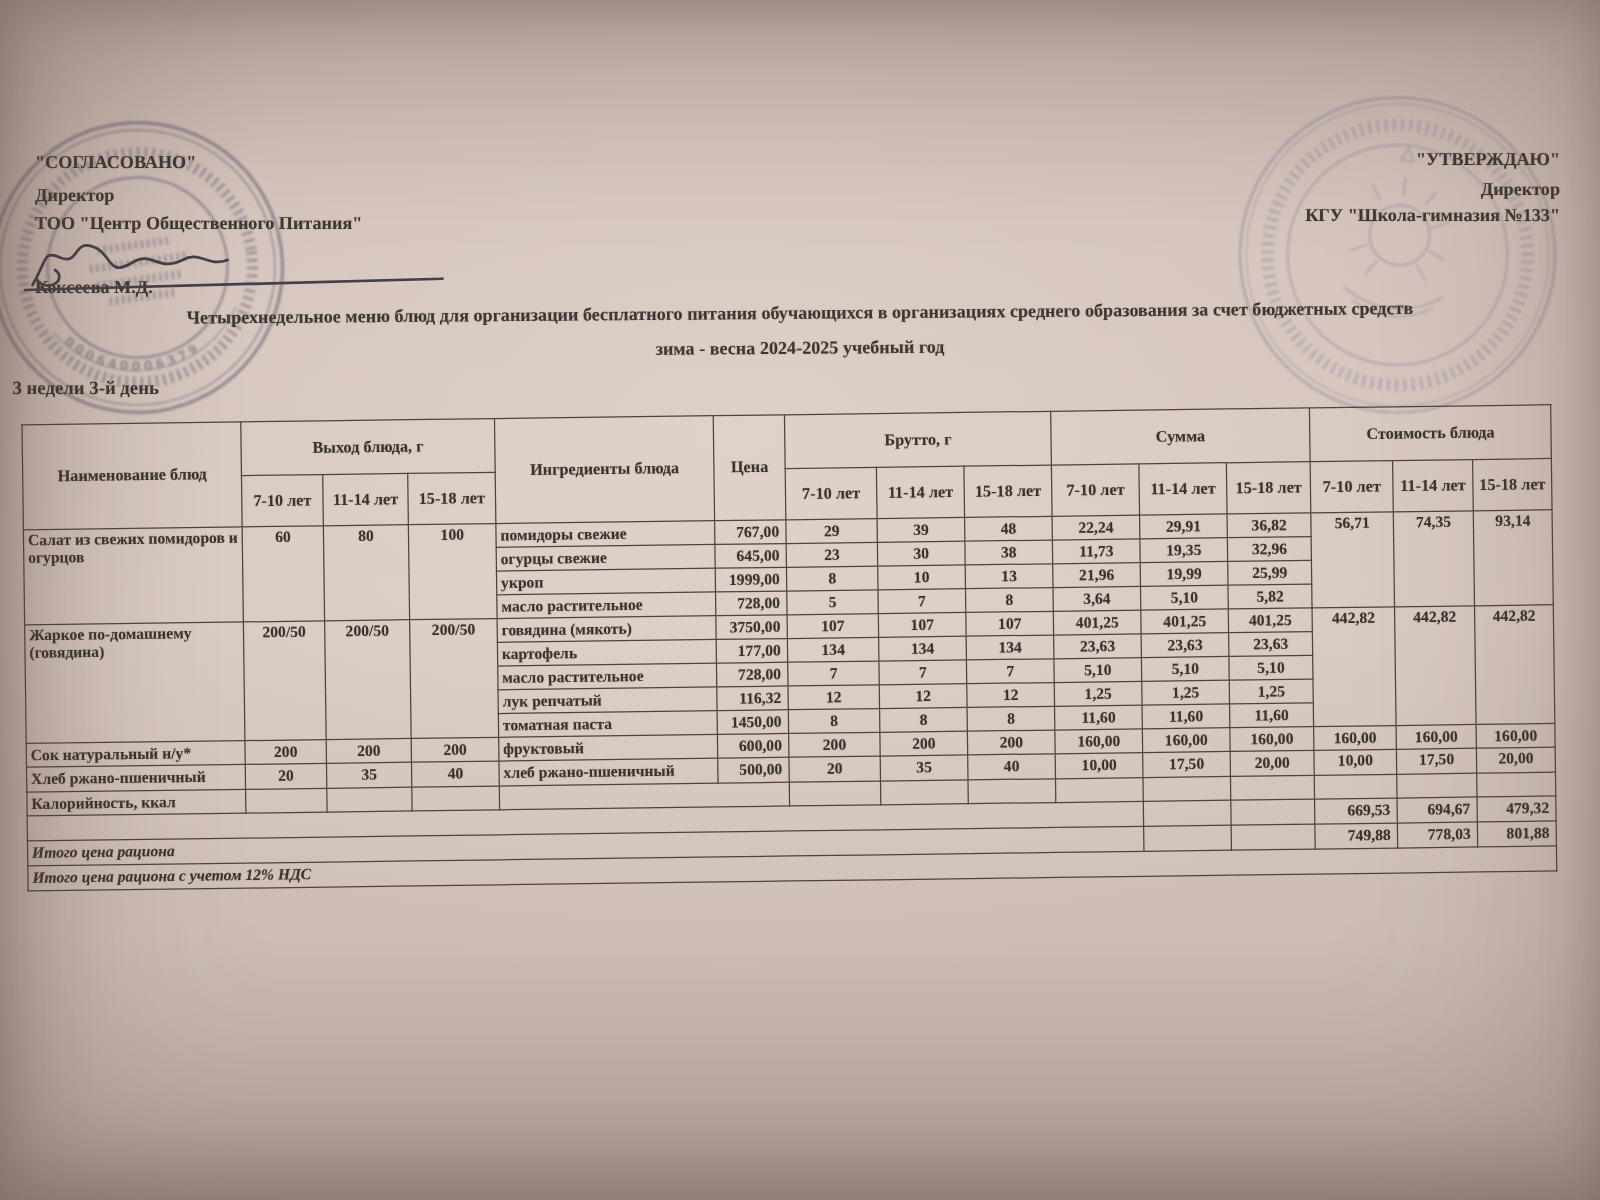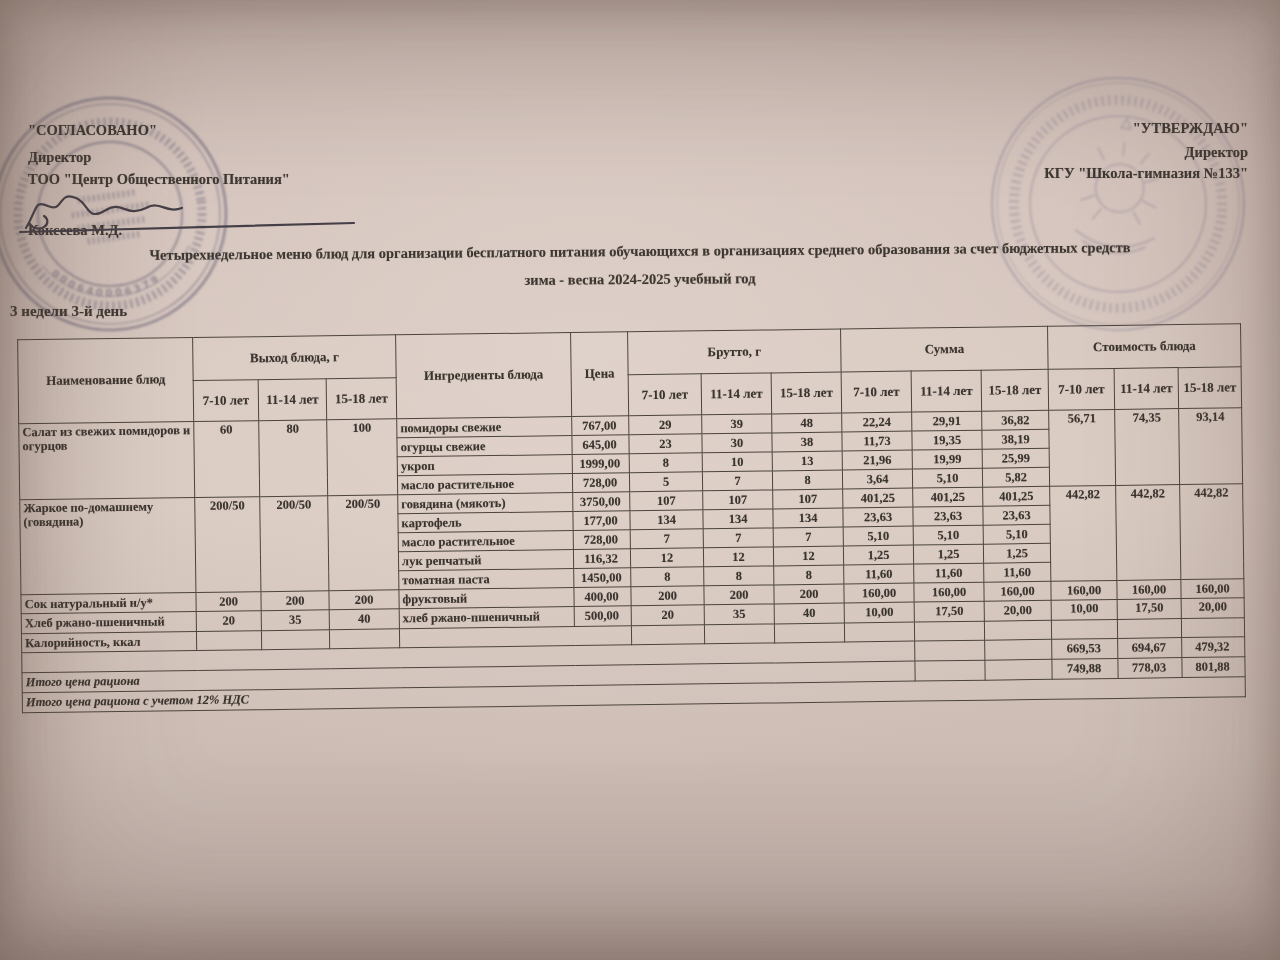--- a/index.html
+++ b/index.html
@@ -41,21 +41,21 @@
   col.c-b1{width:73px}col.c-b2{width:70px}col.c-b3{width:70px}
   col.c-s1{width:70px}col.c-s2{width:70px}col.c-s3{width:67px}
   col.c-c1{width:66px}col.c-c2{width:64px}col.c-c3{width:63px}
   th,td{border:1.6px solid #4c443d;padding:0 3px;font-weight:bold;color:#3a342e;overflow:hidden;}
   th{font-size:13px;text-align:center;vertical-align:middle;line-height:1.25;}
   thead tr.h1 th{height:42px;}
   thead tr.h2 th{height:40px;}
   tbody td{font-size:12.5px;height:18px;line-height:1.15;text-align:center;white-space:nowrap;}
   td.tl{text-align:left;white-space:normal;}
   td.top{vertical-align:top;padding-top:1px;}
-  td.cr{padding-right:5px;}
+  td.cr{text-align:right;padding-right:5px;}
   tr.foot td{height:19px;}
   .it{font-style:italic;}
 
   
   .stamp{position:absolute;pointer-events:none;}
   .stampL{left:-16px;top:88px;width:252px;height:252px;opacity:.52;filter:blur(.8px);transform:rotate(-8deg);}
   .stampR{left:982px;top:68px;width:272px;height:272px;opacity:.30;filter:blur(1px);transform:rotate(6deg);}
   .stamp circle,.stamp path,.stamp line{stroke:#57536b;fill:none;}
   .stampR circle,.stampR path,.stampR line{stroke:#665f80;}
   .stamp text{fill:#57536b;stroke:none;font-family:"DejaVu Sans",sans-serif;}
@@ -173,21 +173,21 @@
           <td class="top" rowspan="4">93,14</td>
         </tr>
         <tr>
           <td class="tl">огурцы свежие</td>
           <td class="cr">645,00</td>
           <td>23</td>
           <td>30</td>
           <td>38</td>
           <td>11,73</td>
           <td>19,35</td>
-          <td>38,19</td>
+          <td>32,96</td>
         </tr>
         <tr>
           <td class="tl">укроп</td>
           <td class="cr">1999,00</td>
           <td>8</td>
           <td>10</td>
           <td>13</td>
           <td>21,96</td>
           <td>19,99</td>
           <td>25,99</td>
@@ -260,21 +260,21 @@
           <td>11,60</td>
           <td>11,60</td>
         </tr>
 
         <tr>
           <td class="tl">Сок натуральный н/у*</td>
           <td>200</td>
           <td>200</td>
           <td>200</td>
           <td class="tl">фруктовый</td>
-          <td class="cr">400,00</td>
+          <td class="cr">600,00</td>
           <td>200</td>
           <td>200</td>
           <td>200</td>
           <td>160,00</td>
           <td>160,00</td>
           <td>160,00</td>
           <td>160,00</td>
           <td>160,00</td>
           <td>160,00</td>
         </tr>

